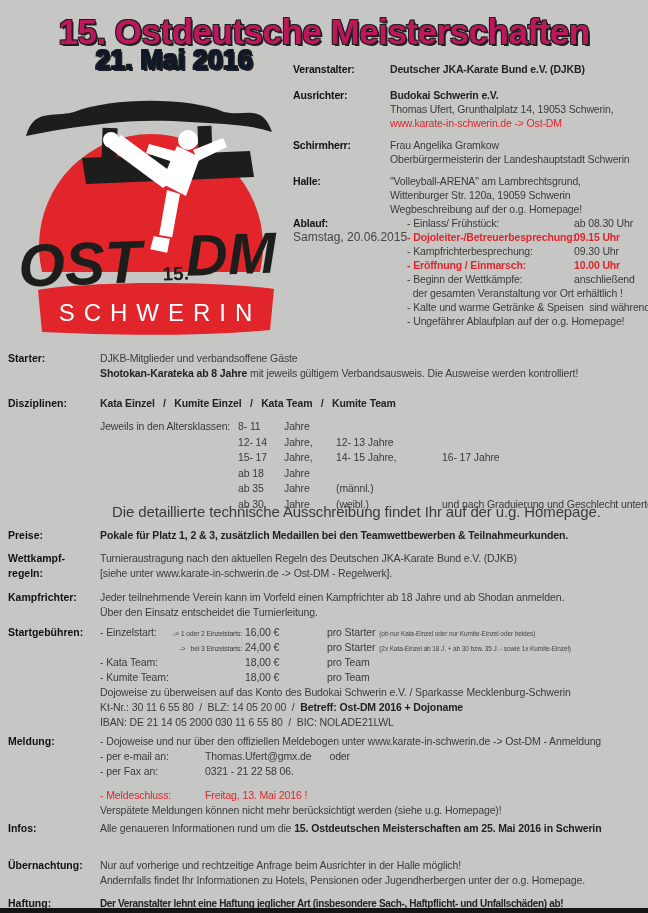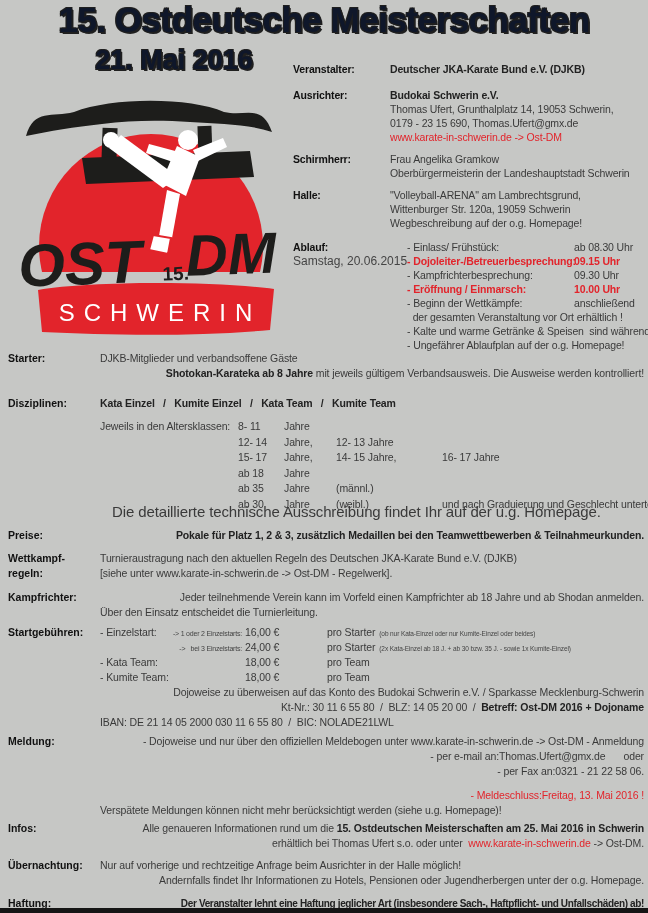--- a/index.html
+++ b/index.html
@@ -7,34 +7,34 @@
     width:648px;height:913px;position:relative;overflow:hidden;
     background:#c6c7c5;color:#3a3a3a;
     font-family:"Liberation Sans", sans-serif;
   }
   .abs{position:absolute;}
   .t{white-space:pre;}
   .b{font-weight:bold;color:#222;}
   .rb{color:#e2242b;font-weight:normal;}
   
   .title{
-    top:0;left:0;width:648px;text-align:center;
-    font-size:35px;font-weight:800;color:#0f172a;letter-spacing:-0.5px;
+    top:12px;left:0;width:648px;text-align:center;
+    font-size:35px;font-weight:800;color:#be185d;letter-spacing:-0.5px;
     text-shadow:2px 2px 0 #1f1f1f,-1px -1px 0 #1f1f1f,1px -1px 0 #1f1f1f,-1px 1px 0 #1f1f1f,1px 1px 0 #1f1f1f;
   }
   .date{
     top:45px;left:0;width:348px;text-align:center;
     font-size:27px;font-weight:800;color:#0f172a;
     text-shadow:2px 2px 0 #1f1f1f,-1px -1px 0 #1f1f1f,1px -1px 0 #1f1f1f,-1px 1px 0 #1f1f1f,1px 1px 0 #1f1f1f;
   }
   .logo-wrap{left:12px;top:84px;width:274px;height:264px;}
   
   .info-col{left:293px;top:62px;width:352px;font-size:10.5px;line-height:14px;letter-spacing:-0.15px;}
   .info-row{display:flex;}
-  .mb12{margin-bottom:12px}.mb8{margin-bottom:8px}.mb10{margin-bottom:10px}
+  .mb12{margin-bottom:12px}.mb8{margin-bottom:8px}.mb10{margin-bottom:0}
   .info-label{flex:0 0 97px;font-weight:bold;color:#111;}
   .info-sub{font-size:12px;font-weight:normal;color:#444;letter-spacing:0;}
   .info-value{flex:1;}
   .sched-row{position:relative;height:14px;}
   .sched-time{position:absolute;left:167px;top:0;}
   .sched-row.hl span{color:#e2242b;font-weight:bold;}
   
   .sec{position:absolute;left:8px;width:636px;display:flex;font-size:10.5px;line-height:15px;letter-spacing:-0.12px;}
   .sec-label{flex:0 0 92px;font-weight:bold;color:#111;letter-spacing:0;}
   .sec-content{flex:1;}
@@ -43,21 +43,21 @@
   .ai{width:138px;}.a1{width:46px;}.a2{width:52px;}.a3{width:106px;}
   .note-line{position:absolute;left:112px;font-size:15px;letter-spacing:-0.12px;}
   .fee-row{display:flex;height:15px;align-items:baseline;}
   .fi{width:72px;}
   .fc{width:70px;font-size:7px;text-align:right;padding-right:3px;letter-spacing:-0.2px;color:#444;}
   .fp{width:82px;}
   .fnote{font-size:6.5px;color:#444;letter-spacing:-0.1px;margin-left:4px;}
   .pay{}
   .mterm{display:inline-block;width:105px;}
   .haft{font-size:10px;letter-spacing:-0.35px;}
-  .nw{white-space:nowrap;text-align:right;}
+  .nw{white-space:nowrap;}
   .bottom-bar{left:0;top:908px;width:648px;height:5px;background:#151515;}
 </style>
 </head>
 <body>
 
 <div class="abs title t">15. Ostdeutsche Meisterschaften</div>
 <div class="abs date t">21. Mai 2016</div>
 
 <div class="abs logo-wrap">
   <svg width="274" height="264" viewBox="0 0 274 264" xmlns="http://www.w3.org/2000/svg">
@@ -107,21 +107,20 @@
   <div class="info-row mb12">
     <span class="info-label t">Veranstalter:</span>
     <span class="info-value b t">Deutscher JKA-Karate Bund e.V. (DJKB)</span>
   </div>
 
   <div class="info-row mb8">
     <span class="info-label t">Ausrichter:</span>
     <span class="info-value">
       <div class="b t">Budokai Schwerin e.V.</div>
       <div class="t">Thomas Ufert, Grunthalplatz 14, 19053 Schwerin,</div>
-      <div class="t">0179 - 23 15 690, Thomas.Ufert@gmx.de</div>
       <div class="rb t">www.karate-in-schwerin.de -&gt; Ost-DM</div>
     </span>
   </div>
 
   <div class="info-row mb8">
     <span class="info-label t">Schirmherr:</span>
     <span class="info-value">
       <div class="t">Frau Angelika Gramkow</div>
       <div class="t">Oberbürgermeisterin der Landeshauptstadt Schwerin</div>
     </span>
@@ -305,21 +304,20 @@
       <span class="mterm rb t">- Meldeschluss:</span><span class="rb t">Freitag, 13. Mai 2016 !</span>
     </div>
     <div class="t">Verspätete Meldungen können nicht mehr berücksichtigt werden (siehe u.g. Homepage)!</div>
   </span>
 </div>
 
 <div class="sec" style="top:821px">
   <span class="sec-label t">Infos:</span>
   <span class="sec-content">
     <div class="nw"><span class="t">Alle genaueren Informationen rund um die </span><span class="b t">15. Ostdeutschen Meisterschaften am 25. Mai 2016 in Schwerin</span></div>
-    <div class="nw"><span class="t">erhältlich bei Thomas Ufert s.o. oder unter  </span><span class="rb t">www.karate-in-schwerin.de</span><span class="t"> -&gt; Ost-DM.</span></div>
   </span>
 </div>
 
 <div class="sec" style="top:858px">
   <span class="sec-label t">Übernachtung:</span>
   <span class="sec-content">
     <div class="t">Nur auf vorherige und rechtzeitige Anfrage beim Ausrichter in der Halle möglich!</div>
     <div class="t nw">Andernfalls findet Ihr Informationen zu Hotels, Pensionen oder Jugendherbergen unter der o.g. Homepage.</div>
   </span>
 </div>

